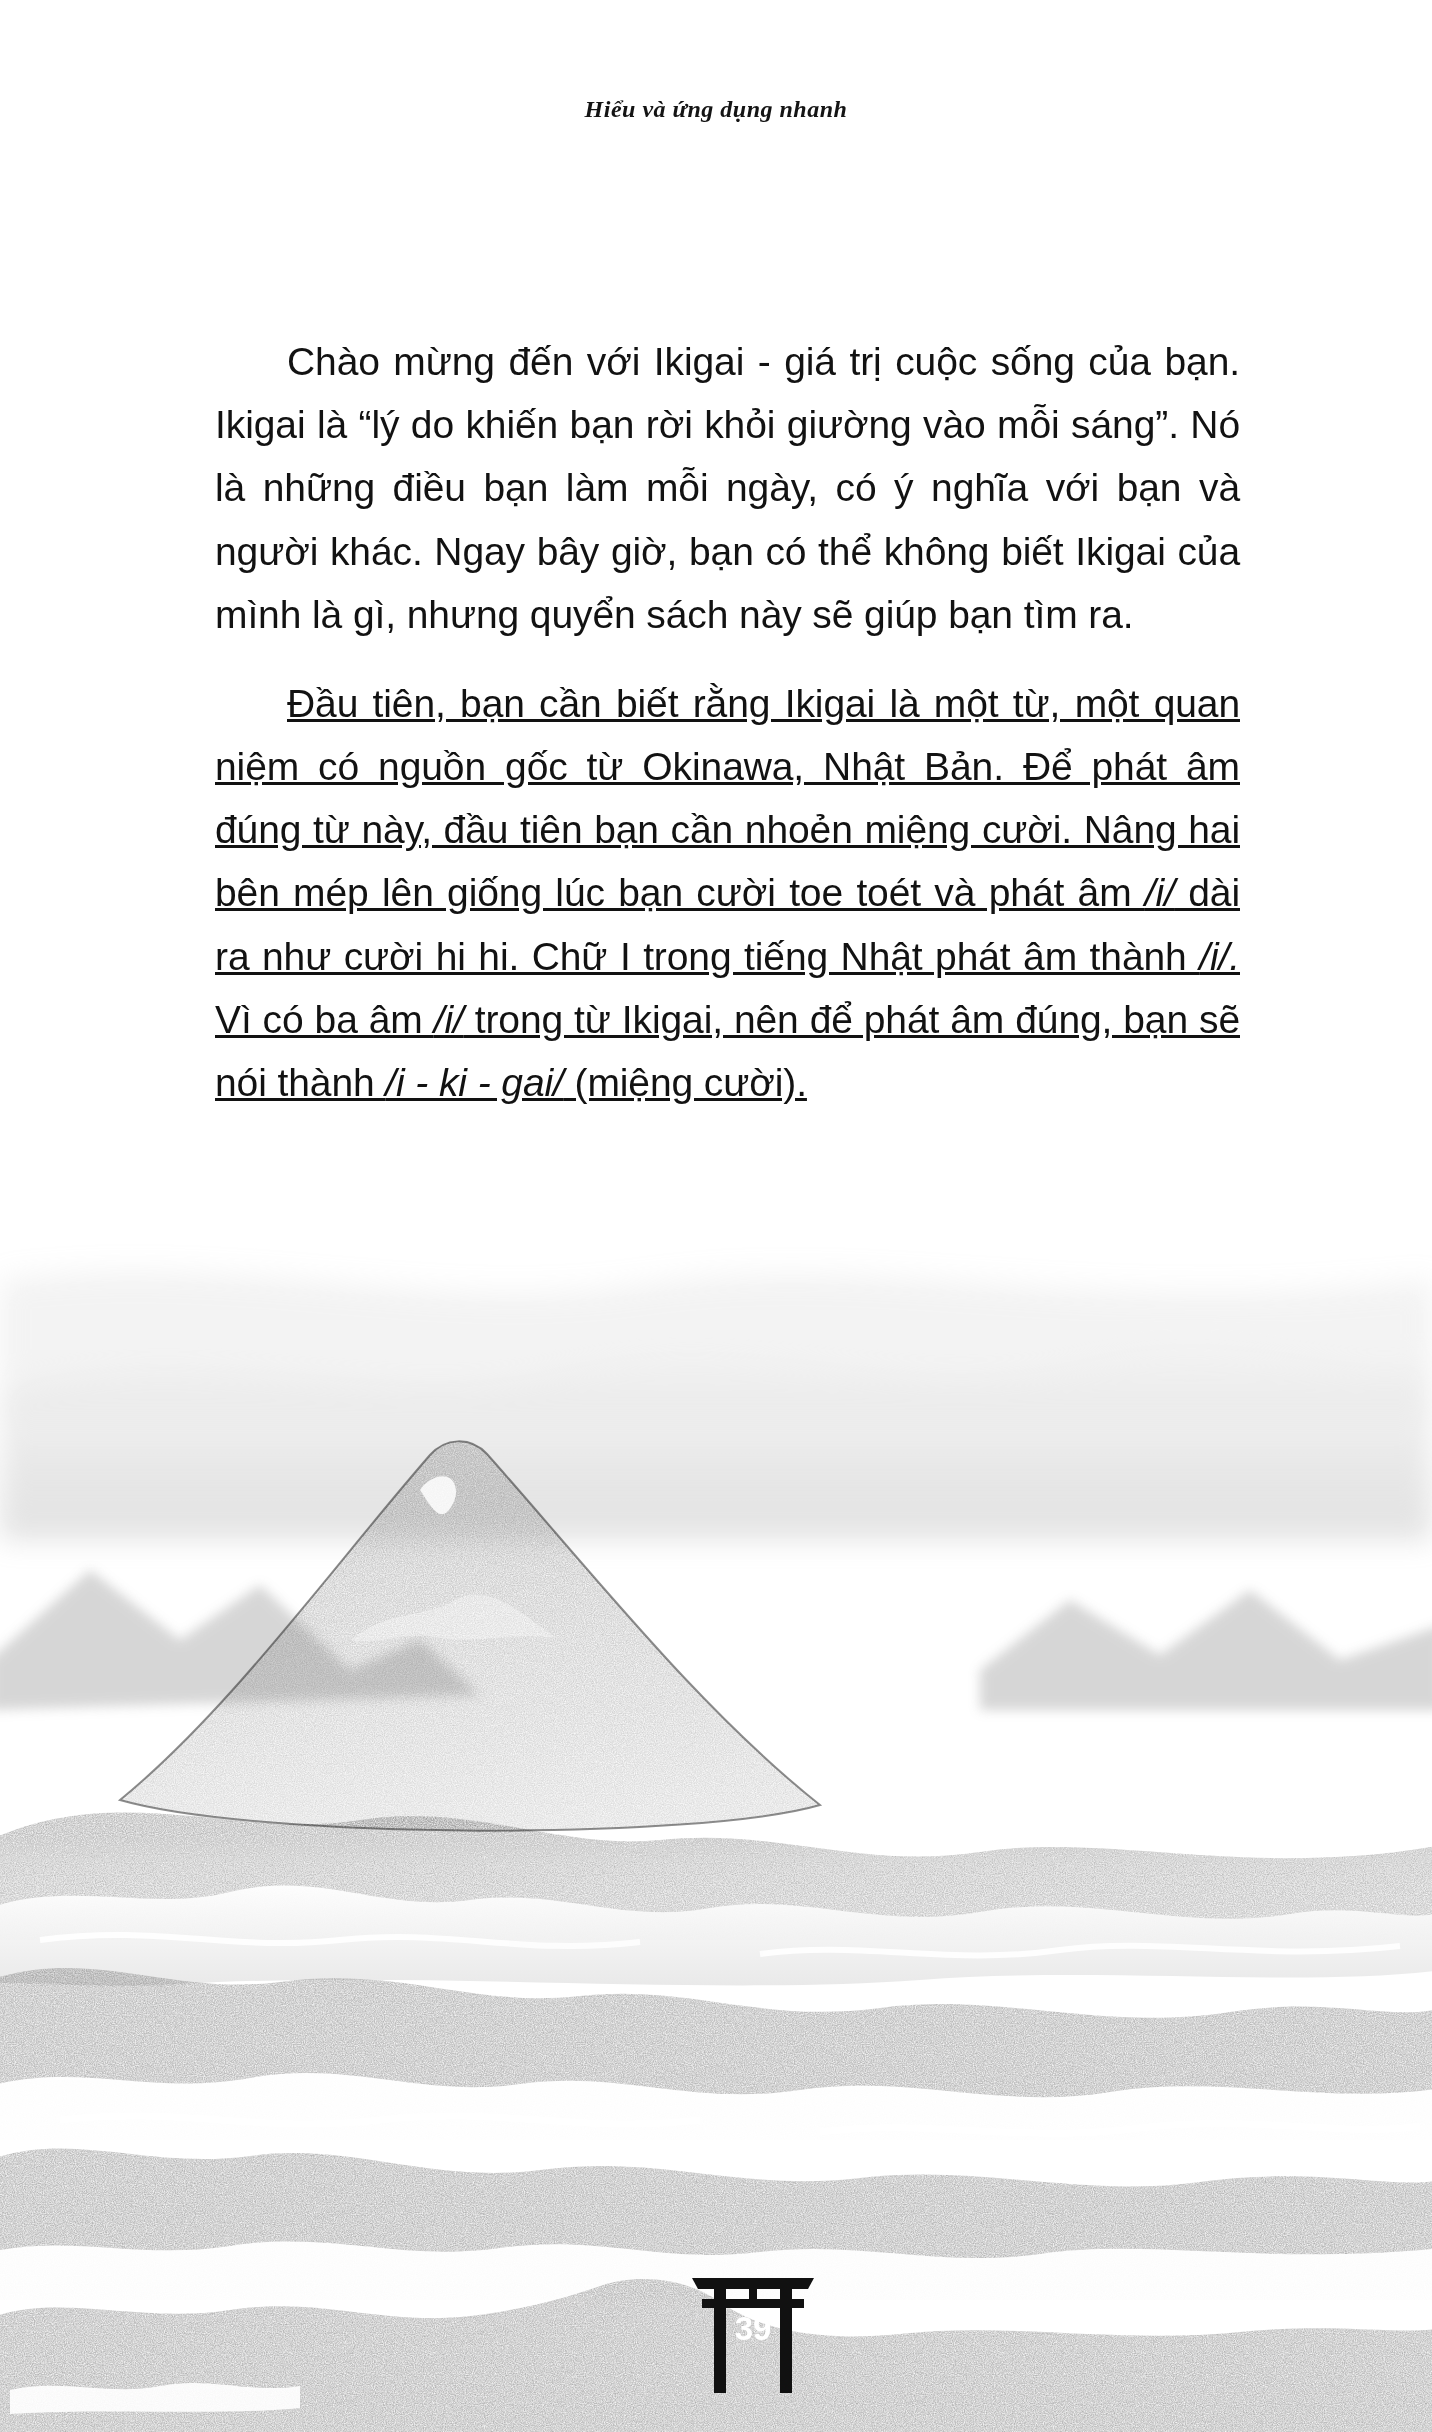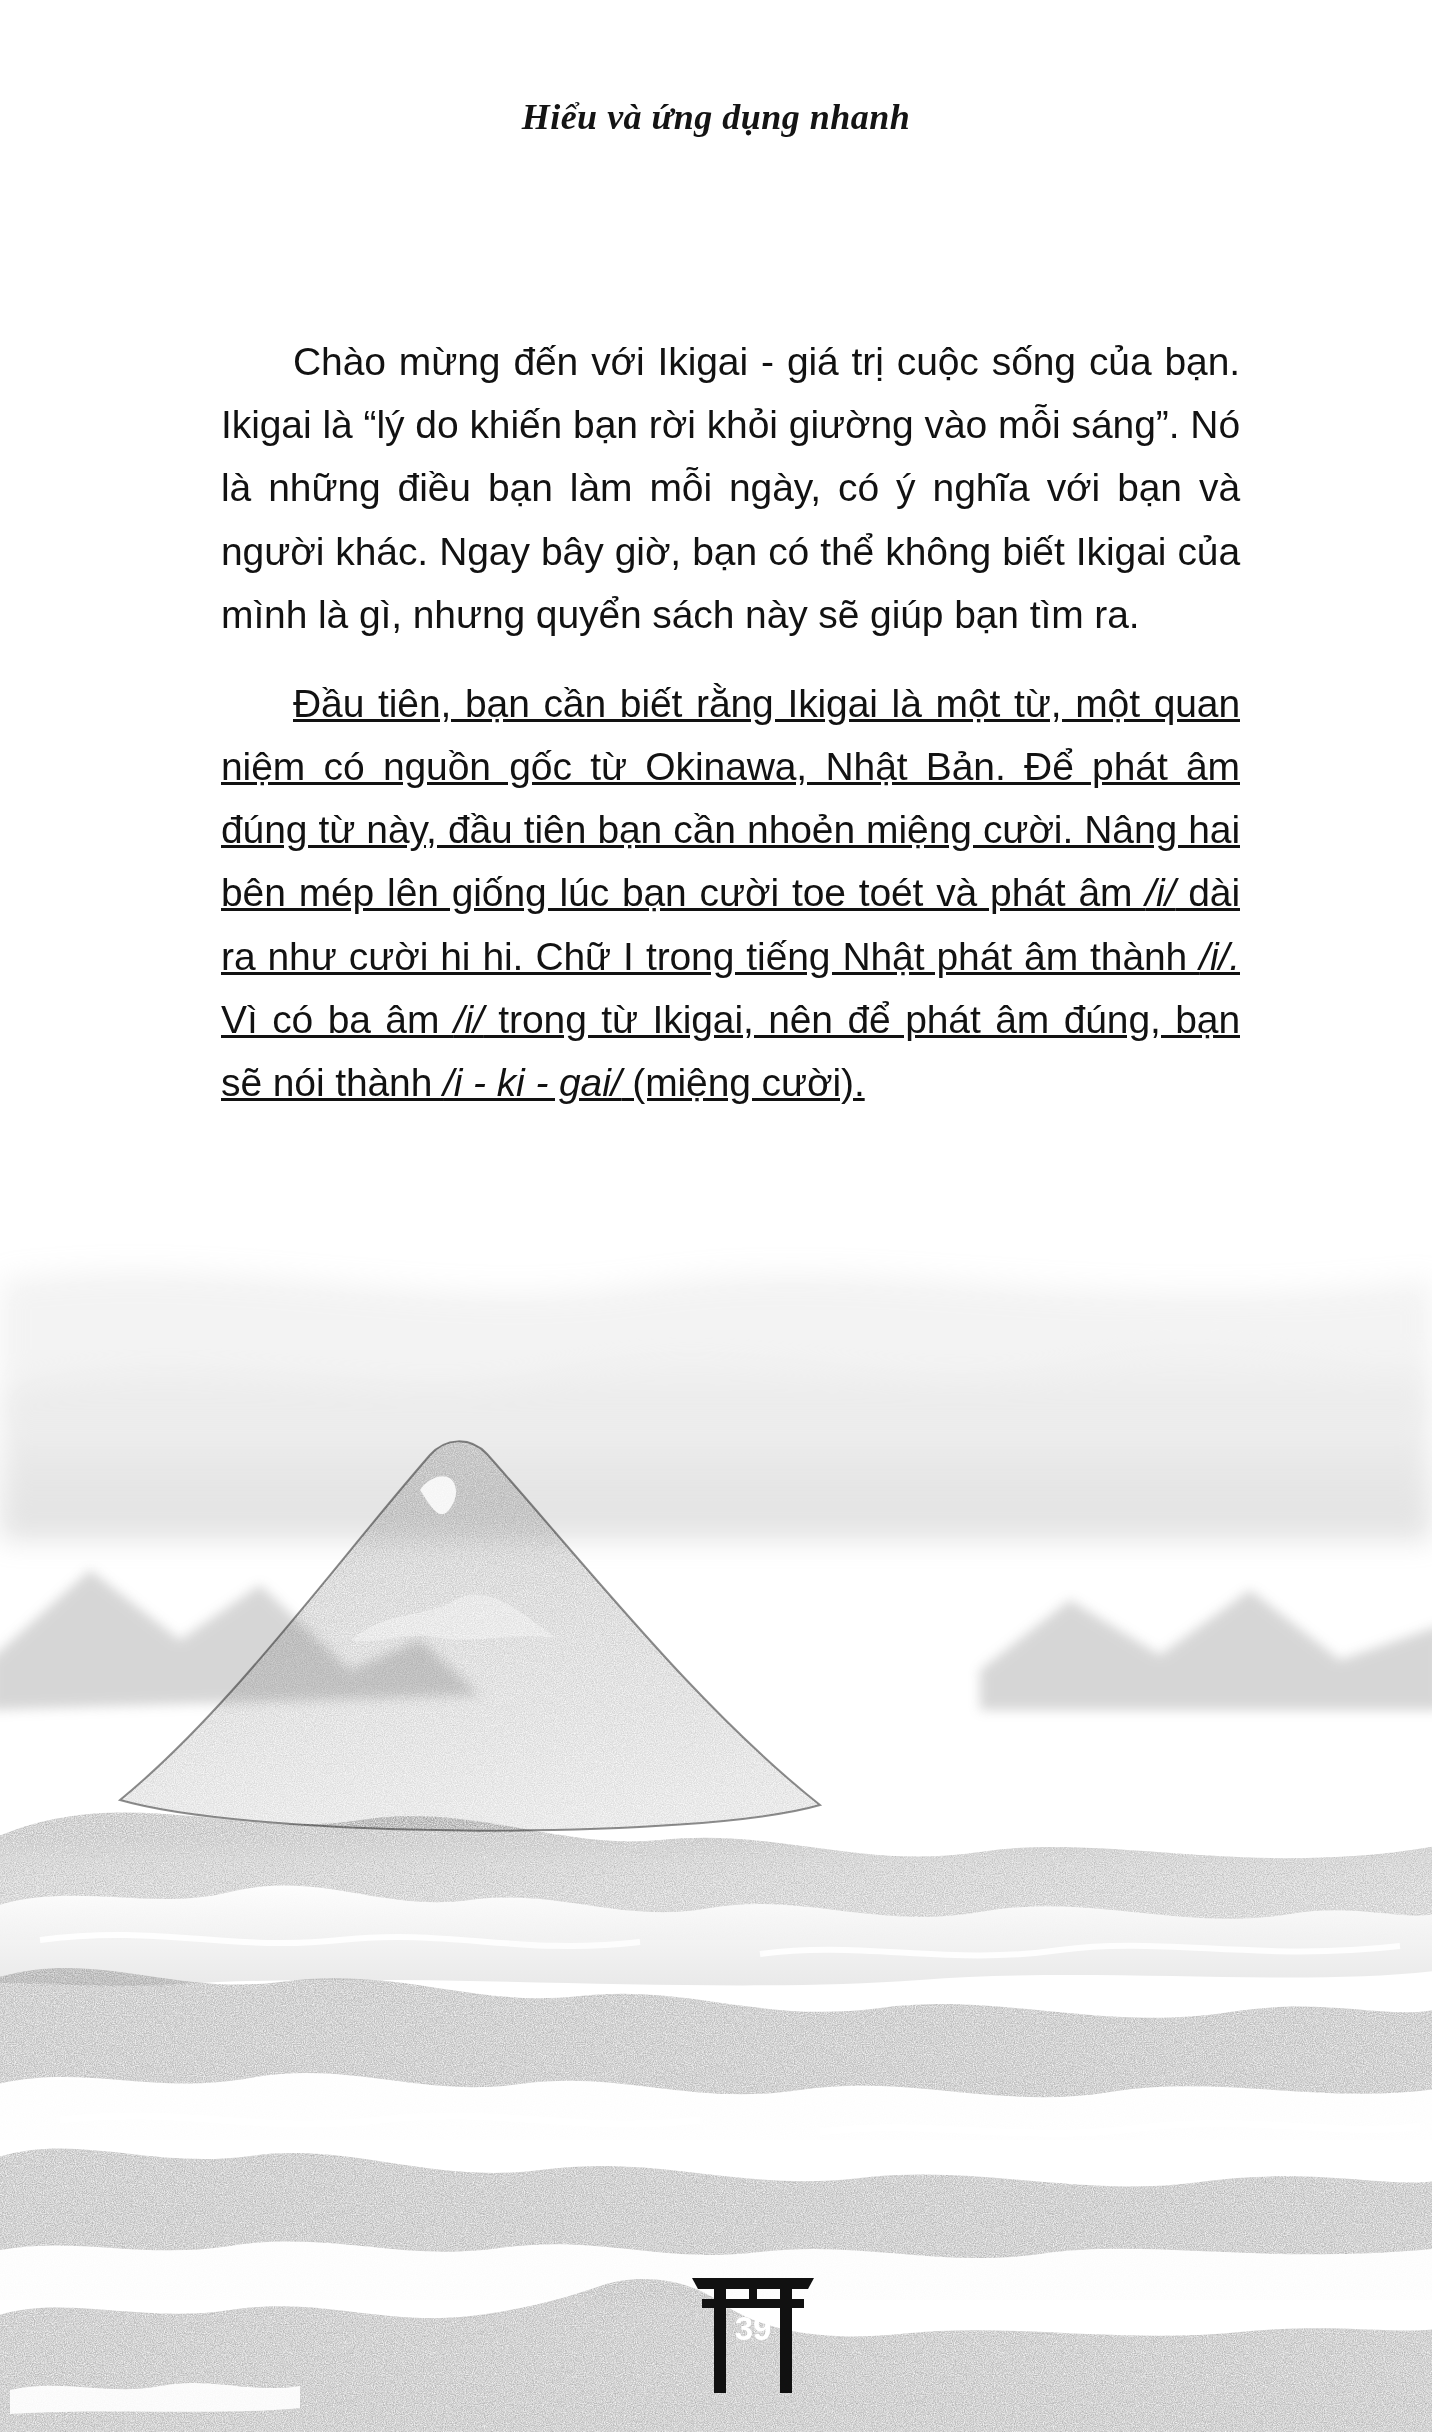--- a/index.html
+++ b/index.html
@@ -26,38 +26,38 @@
   
   .running-head {
     position: absolute;
     top: 96px;
     left: 0;
     width: 100%;
     text-align: center;
     font-family: "Liberation Serif", serif;
     font-style: italic;
     font-weight: 700;
-    font-size: 36px;
+    font-size: 24px;
     letter-spacing: 0.5px;
     color: #141414;
   }
 
   
   .body-text {
     position: absolute;
     top: 330px;
     left: 205px;
     width: 1035px;
     font-size: 39px;
     line-height: 1.62;
     color: #121212;
     letter-spacing: -0.1px;
   }
   .body-text p {
-    margin: 0 0 26px 16px;
+    margin: 0 0 26px 10px;
     text-indent: 72px;
     text-align: justify;
   }
   .body-text p:last-child {
     margin-bottom: 0;
     text-decoration: underline;
   }
   .ital {
     font-style: italic;
   }

